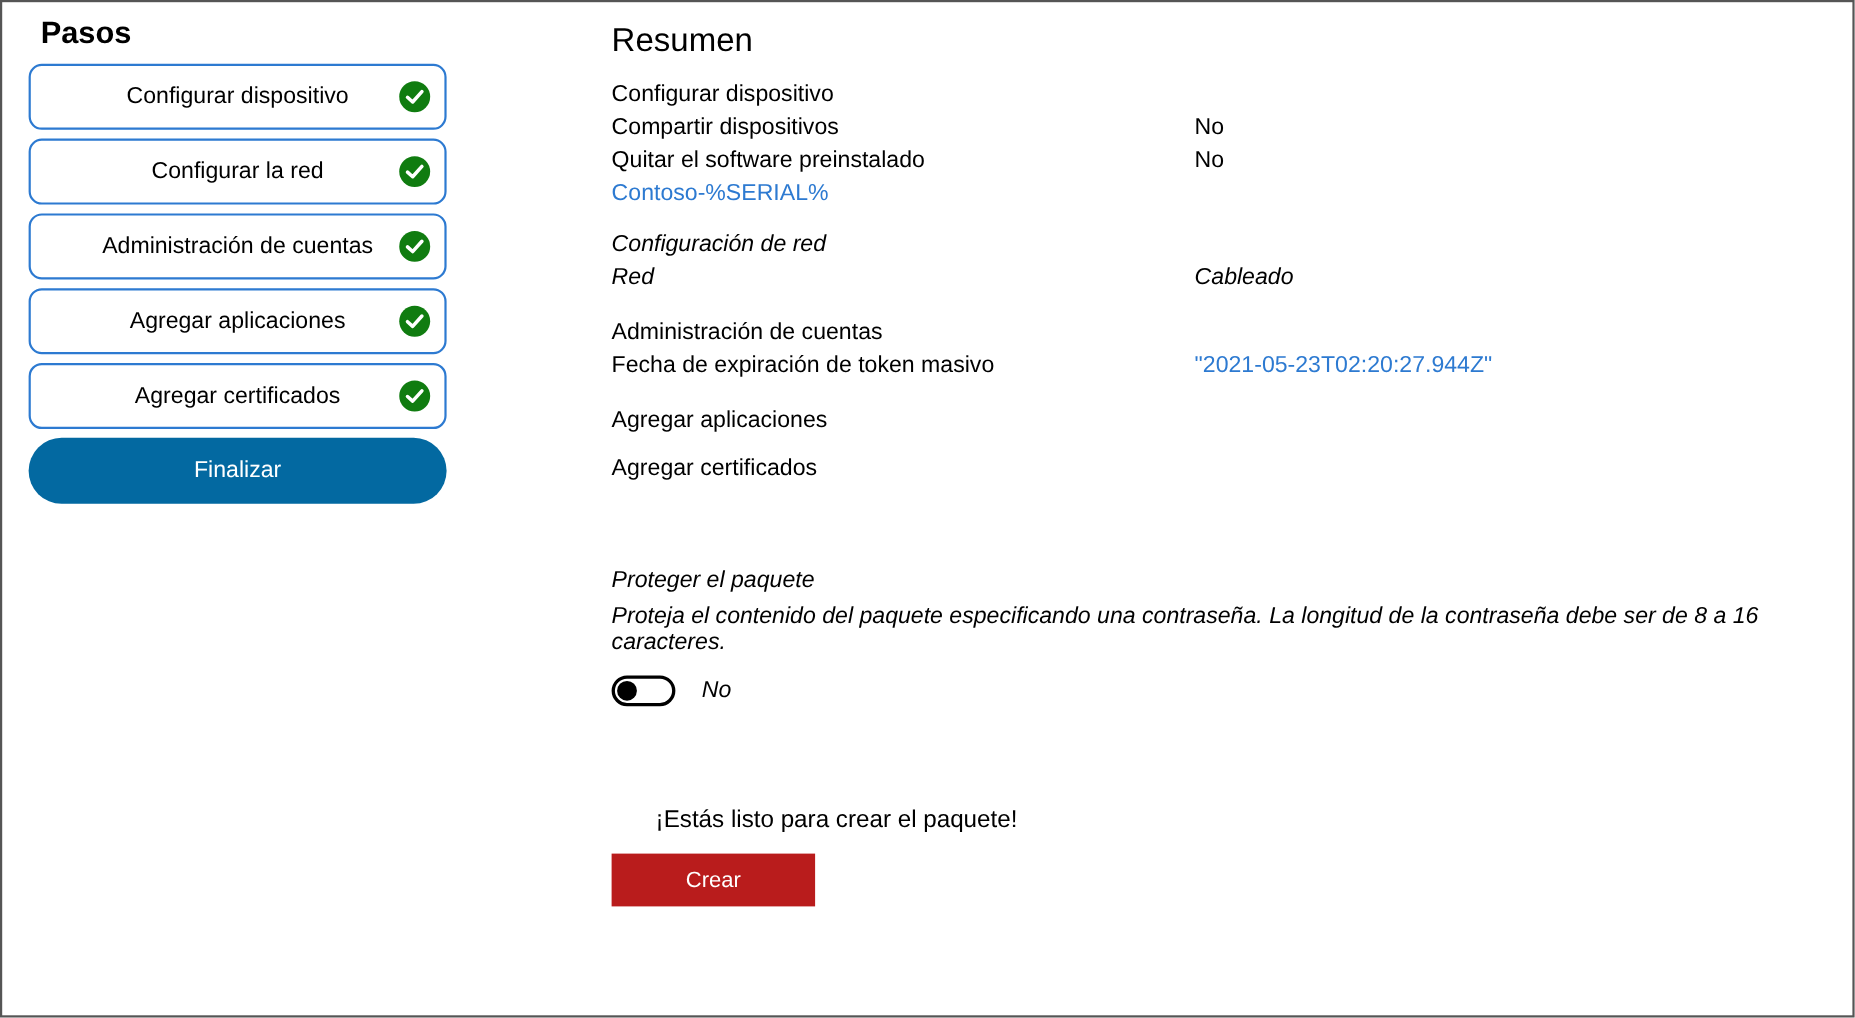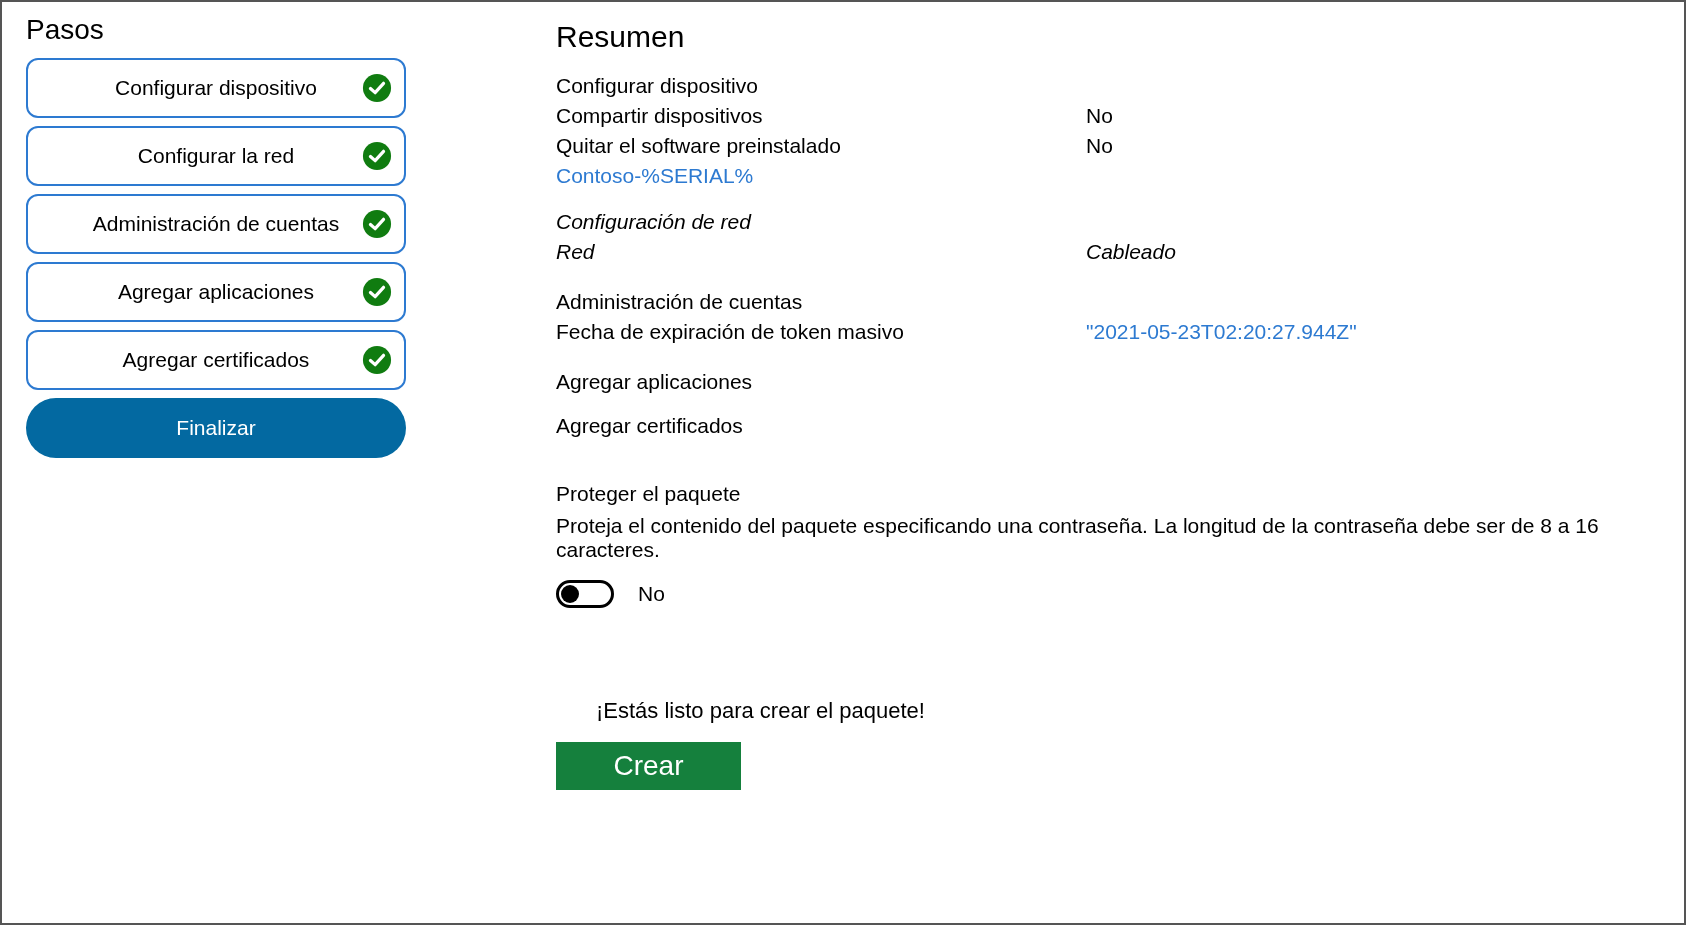--- a/index.html
+++ b/index.html
@@ -10,22 +10,23 @@
       width: 1686px;
       height: 925px;
       border: 2px solid #555;
       padding: 12px 24px 12px 24px;
       display: flex;
       gap: 40px;
     }
     .steps-panel { width: 380px; }
     .steps-heading {
       font-size: 28px;
-      font-weight: 400;
+      font-weight: 700;
       margin-bottom: 12px;
+      margin-left: 11px;
     }
     .steps-list { display: flex; flex-direction: column; gap: 8px; }
     .step-item {
       position: relative;
       height: 60px;
       border: 2px solid #2d7ad1;
       border-radius: 12px;
       display: flex;
       align-items: center;
       justify-content: center;
@@ -67,21 +68,21 @@
       width: 100%;
       font-size: 21px;
     }
     .kv-key { width: 530px; }
     .kv-val { }
     .kv-val.accent { color: #2d7ad1; }
     .network-block { margin-top: 22px; font-style: italic; }
     .accounts-block { margin-top: 26px; }
     .addapps-block { margin-top: 26px; }
     .addcerts-block { margin-top: 20px; }
-    .protect-block { margin-top: 44px; }
+    .protect-block { margin-top: 78px; font-style: italic; }
     .protect-desc { margin-top: 8px; font-size: 21px; }
     .toggle-row { display: flex; align-items: center; gap: 24px; margin-top: 18px; }
     .toggle {
       width: 58px;
       height: 28px;
       border: 3px solid #000;
       border-radius: 28px;
       position: relative;
       cursor: pointer;
     }
@@ -94,26 +95,26 @@
       border-radius: 50%;
       background: #000;
     }
     .toggle-label { font-size: 21px; }
     .ready-block { margin-top: 90px; }
     .ready-text { font-size: 22px; margin-left: 40px; }
     .create-btn {
       margin-top: 18px;
       width: 185px;
       height: 48px;
-      background: #15803d;
+      background: #b91c1c;
       color: #fff;
       display: flex;
       align-items: center;
       justify-content: center;
-      font-size: 28px;
+      font-size: 20px;
       cursor: pointer;
     }
   </style>
 </head>
 <body>
 
 <div class="steps-panel">
   <div class="steps-heading">Pasos</div>
   <div class="steps-list">
     <div class="step-item">

